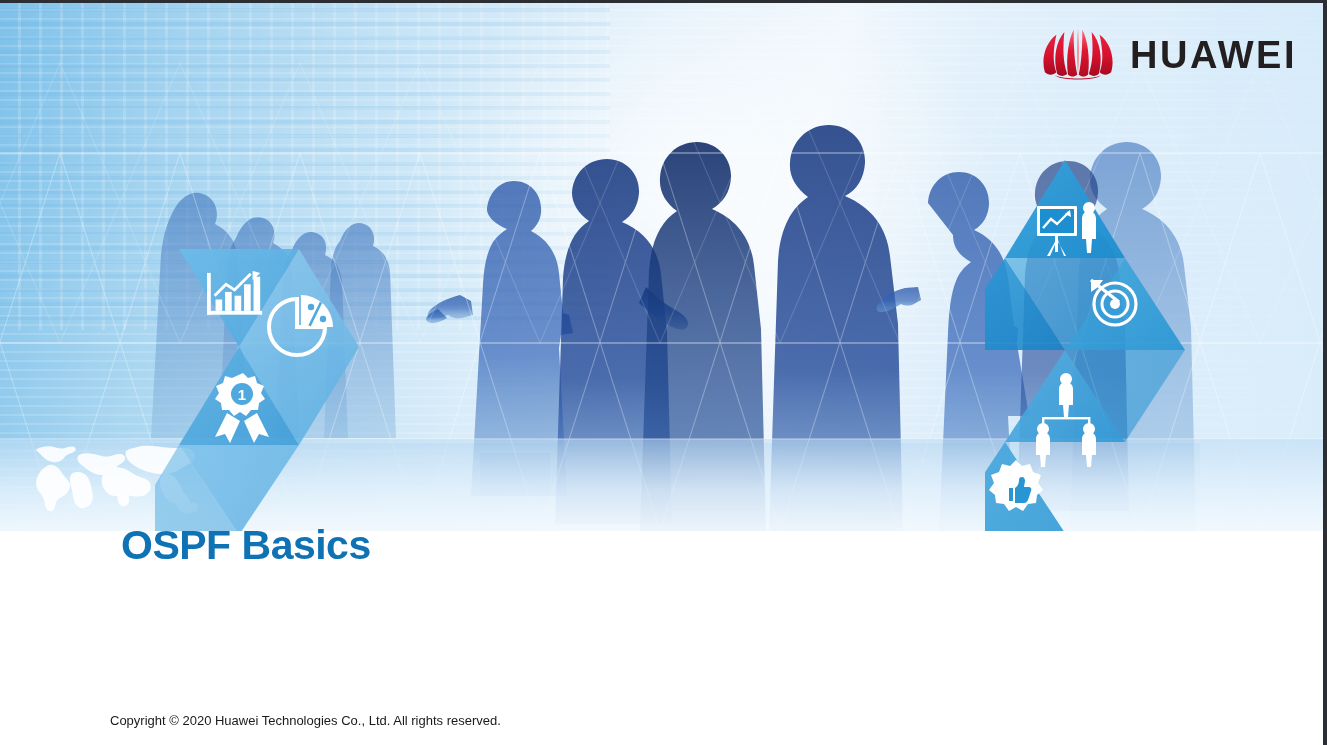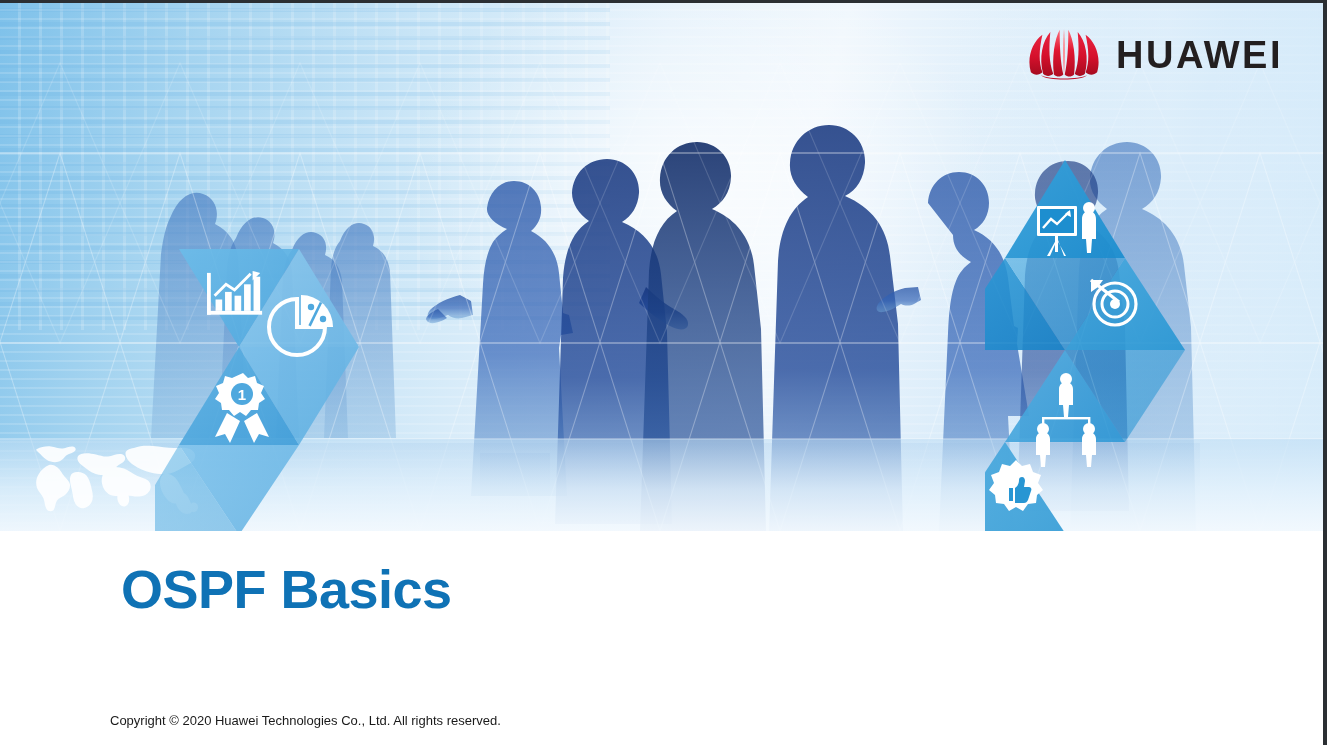--- a/index.html
+++ b/index.html
@@ -88,34 +88,34 @@
   
   .worldmap{ position:absolute; left:18px; bottom:10px; width:190px; height:104px; opacity:.95; }
 
   
   .tri-cluster{ position:absolute; }
   .tri-left{ left:155px; top:240px; width:240px; height:292px; }
   .tri-right{ left:985px; top:155px; width:200px; height:375px; }
 
   
   .logo{
-    position:absolute; right:40px; top:26px;
+    position:absolute; right:26px; top:26px;
     display:flex; align-items:center; gap:16px;
   }
   .logo-mark{ width:72px; height:52px; }
   .logo-word{
     font-size:38px; font-weight:bold; letter-spacing:2.5px;
     color:#231f20; line-height:1;
     font-family:"Liberation Sans", sans-serif;
   }
 
   
   .title{
-    position:absolute; left:121px; top:557px;
-    font-size:54px; font-weight:bold; letter-spacing:-0.5px;
+    position:absolute; left:121px; top:520px;
+    font-size:41px; font-weight:bold; letter-spacing:-0.5px;
     color:#0f72b5;
     font-family:"Liberation Sans", sans-serif;
     line-height:1.1;
   }
 
   
   .footer{
     position:absolute; left:110px; top:710px;
     font-size:13px; color:#1a1a1a;
     font-family:"Liberation Sans", sans-serif;

